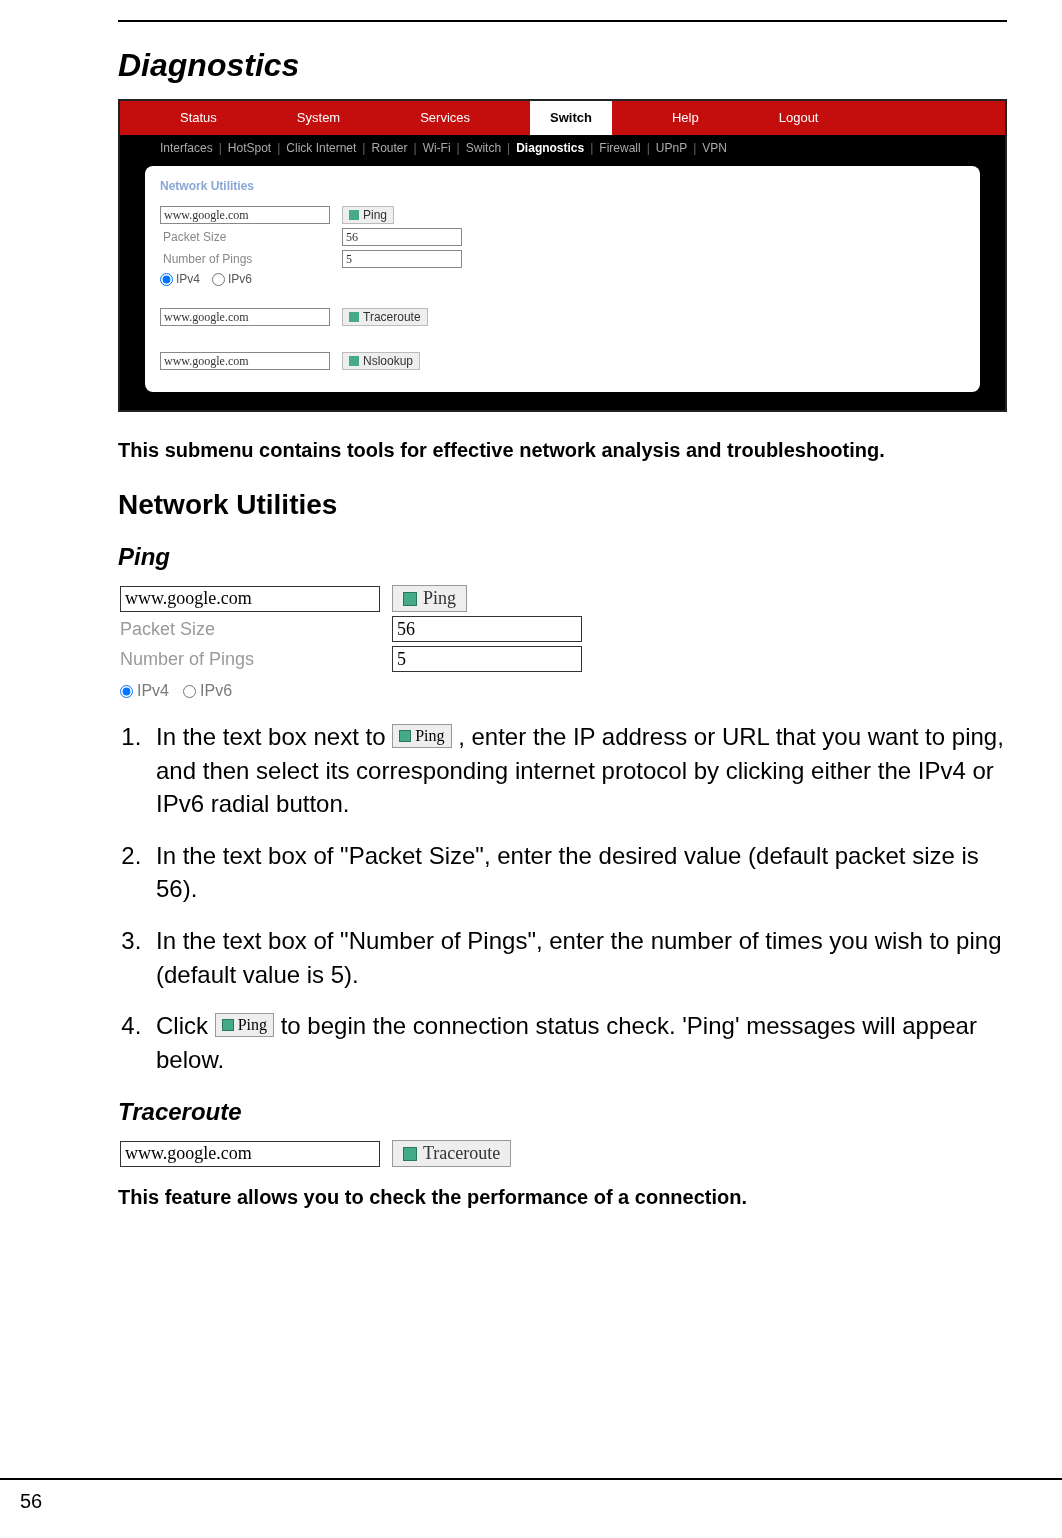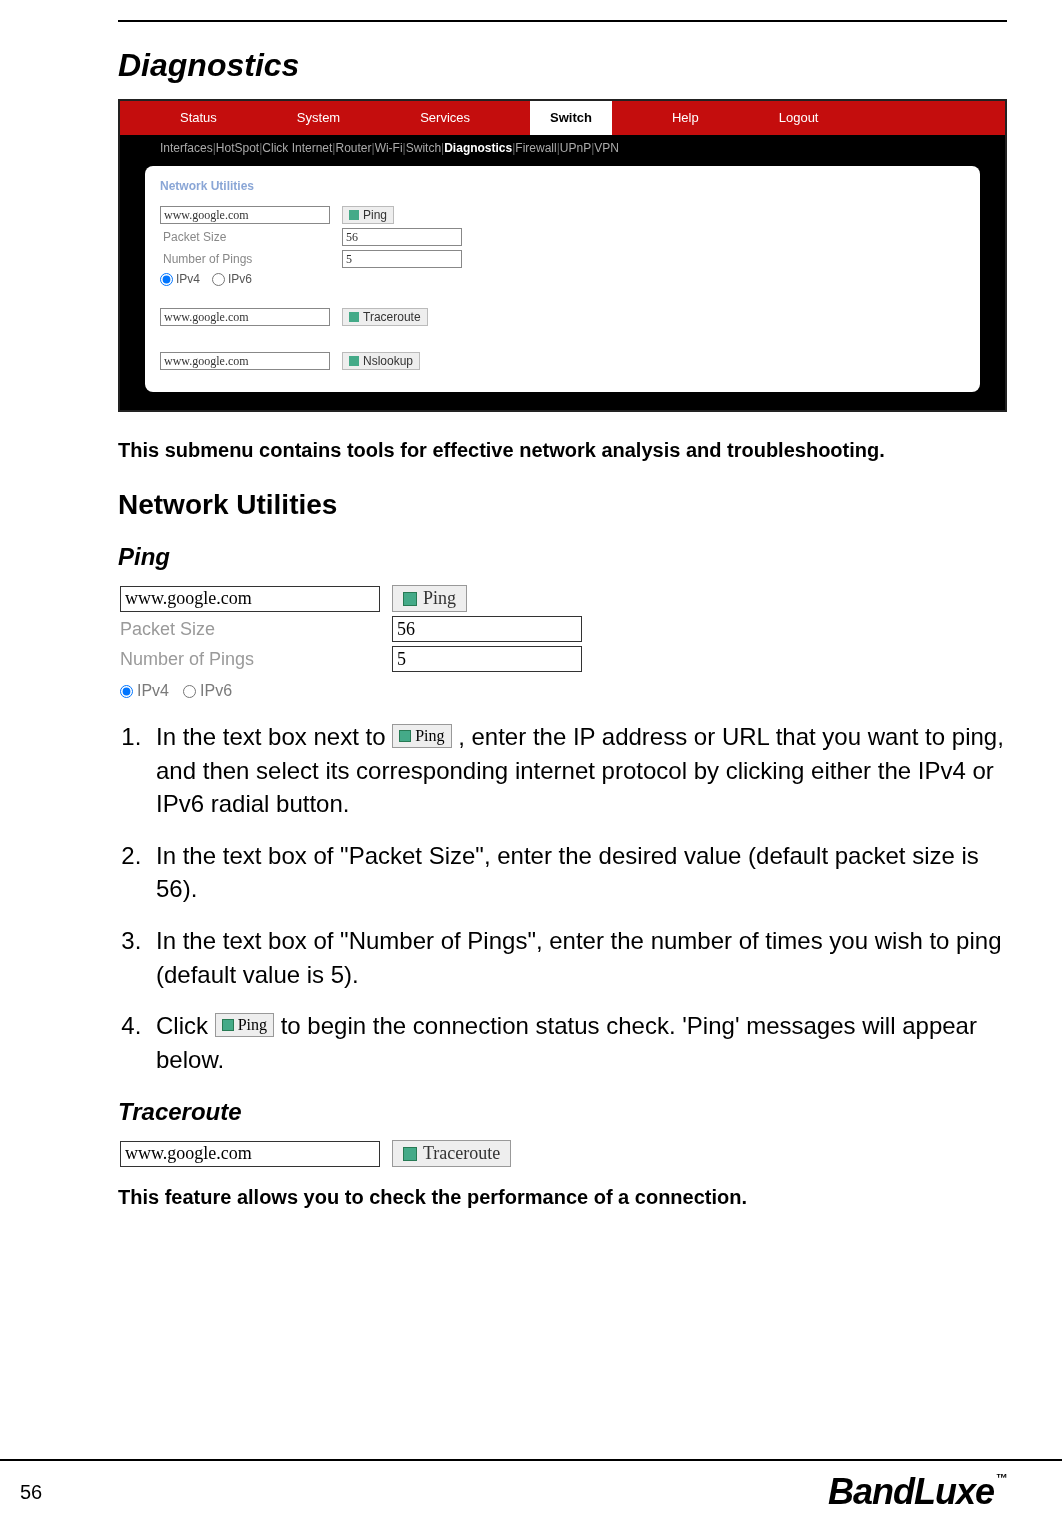--- a/index.html
+++ b/index.html
@@ -51,21 +51,21 @@
     background: #fff;
     color: #000;
     font-weight: bold;
   }
   .router-subtabs {
     display: flex;
     background: #000;
     padding: 6px 40px;
     font-size: 12px;
     color: #aaa;
-    gap: 0;
+    gap: 6px;
     align-items: center;
   }
   .router-subtabs .sep { color: #666; }
   .router-subtabs .sub { cursor: pointer; }
   .router-subtabs .active { color: #fff; font-weight: bold; }
   .panel-wrap { padding: 5px 25px 18px 25px; background:#000; }
   .panel {
     background: #fff;
     border-radius: 8px;
     color: #555;
@@ -297,15 +297,14 @@
               </span></td>
       </tr>
     </tbody>
       </table>
   </div>
 
   <div class="body-text">This feature allows you to check the performance of a connection.</div>
 
   <div class="footer">
     <div class="pagenum">56</div>
-    <div class="brand"><span>BandLuxe</span><span class="tm">™</span></div>
   </div>
 </div>
 
 </body></html>

